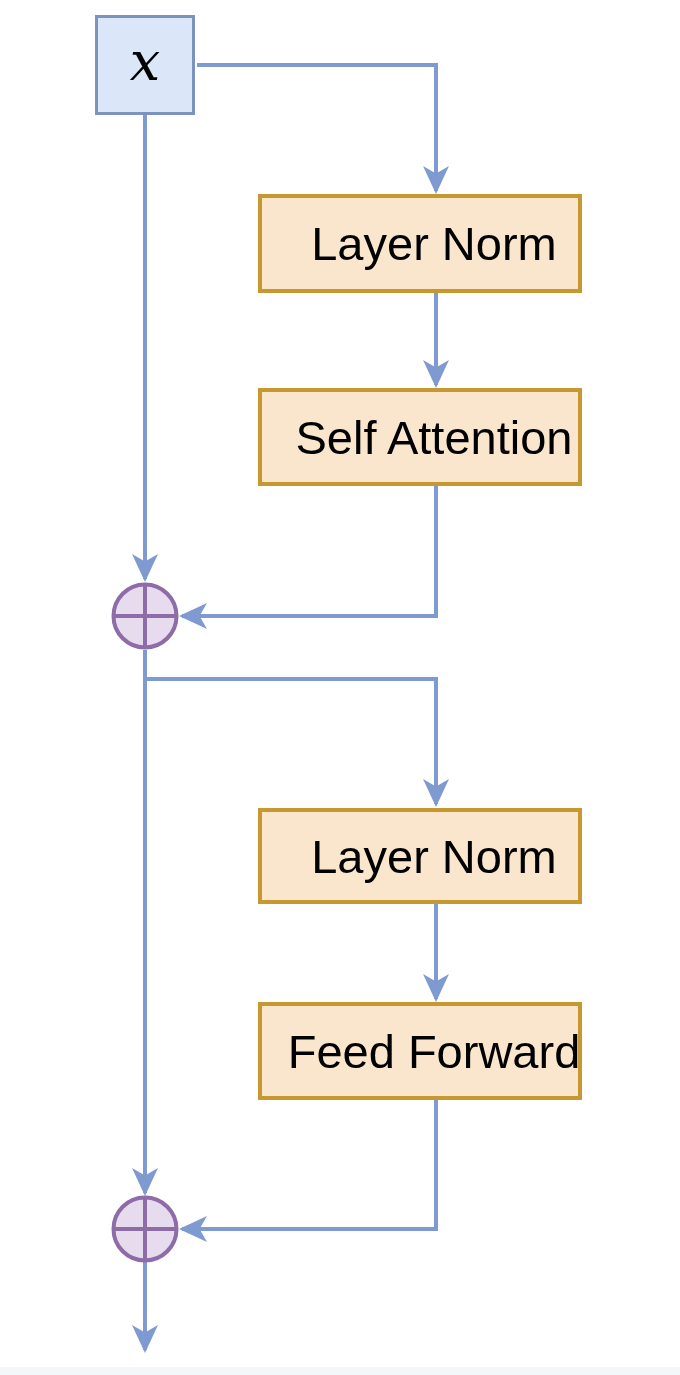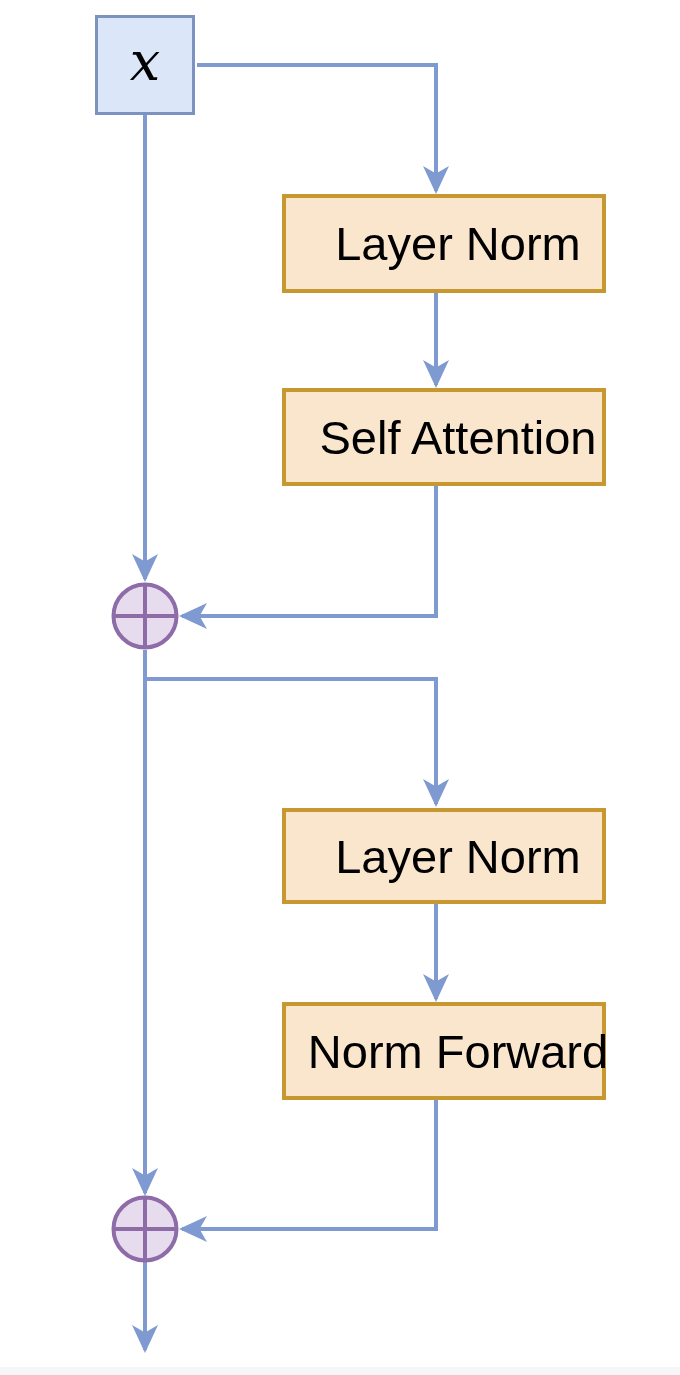--- a/index.html
+++ b/index.html
@@ -55,21 +55,21 @@
     width: 100px; height: 100px;
     background: var(--input-fill, #dbe6f8);
     border: 3px solid var(--input-stroke, #7d93bf);
     font-family: "DejaVu Serif", "Liberation Serif", serif;
     font-style: italic;
     font-size: 54px;
     line-height: 1;
     padding-bottom: 6px;
   }
   .block {
-    left: 282px;
+    left: 258px;
     width: 324px;
     background: var(--block-fill, #fae6cd);
     border: 4px solid var(--block-stroke, #c79830);
     font-size: 47px;
     white-space: nowrap;
     padding-left: 28px;
   }
   .block-ln1 { top: 194px; height: 99px; }
   .block-sa  { top: 388px; height: 98px; justify-content: center; }
   .block-ln2 { top: 808px; height: 96px; }
@@ -132,17 +132,17 @@
 
   <div class="node block block-sa">
     <span>Self Attention</span>
   </div>
 
   <div class="node block block-ln2">
     <span>Layer Norm</span>
   </div>
 
   <div class="node block block-ff">
-    <span>Norm Forward</span>
+    <span>Feed Forward</span>
   </div>
 
   <div class="page-edge"></div>
 </div>
 
 </body></html>

